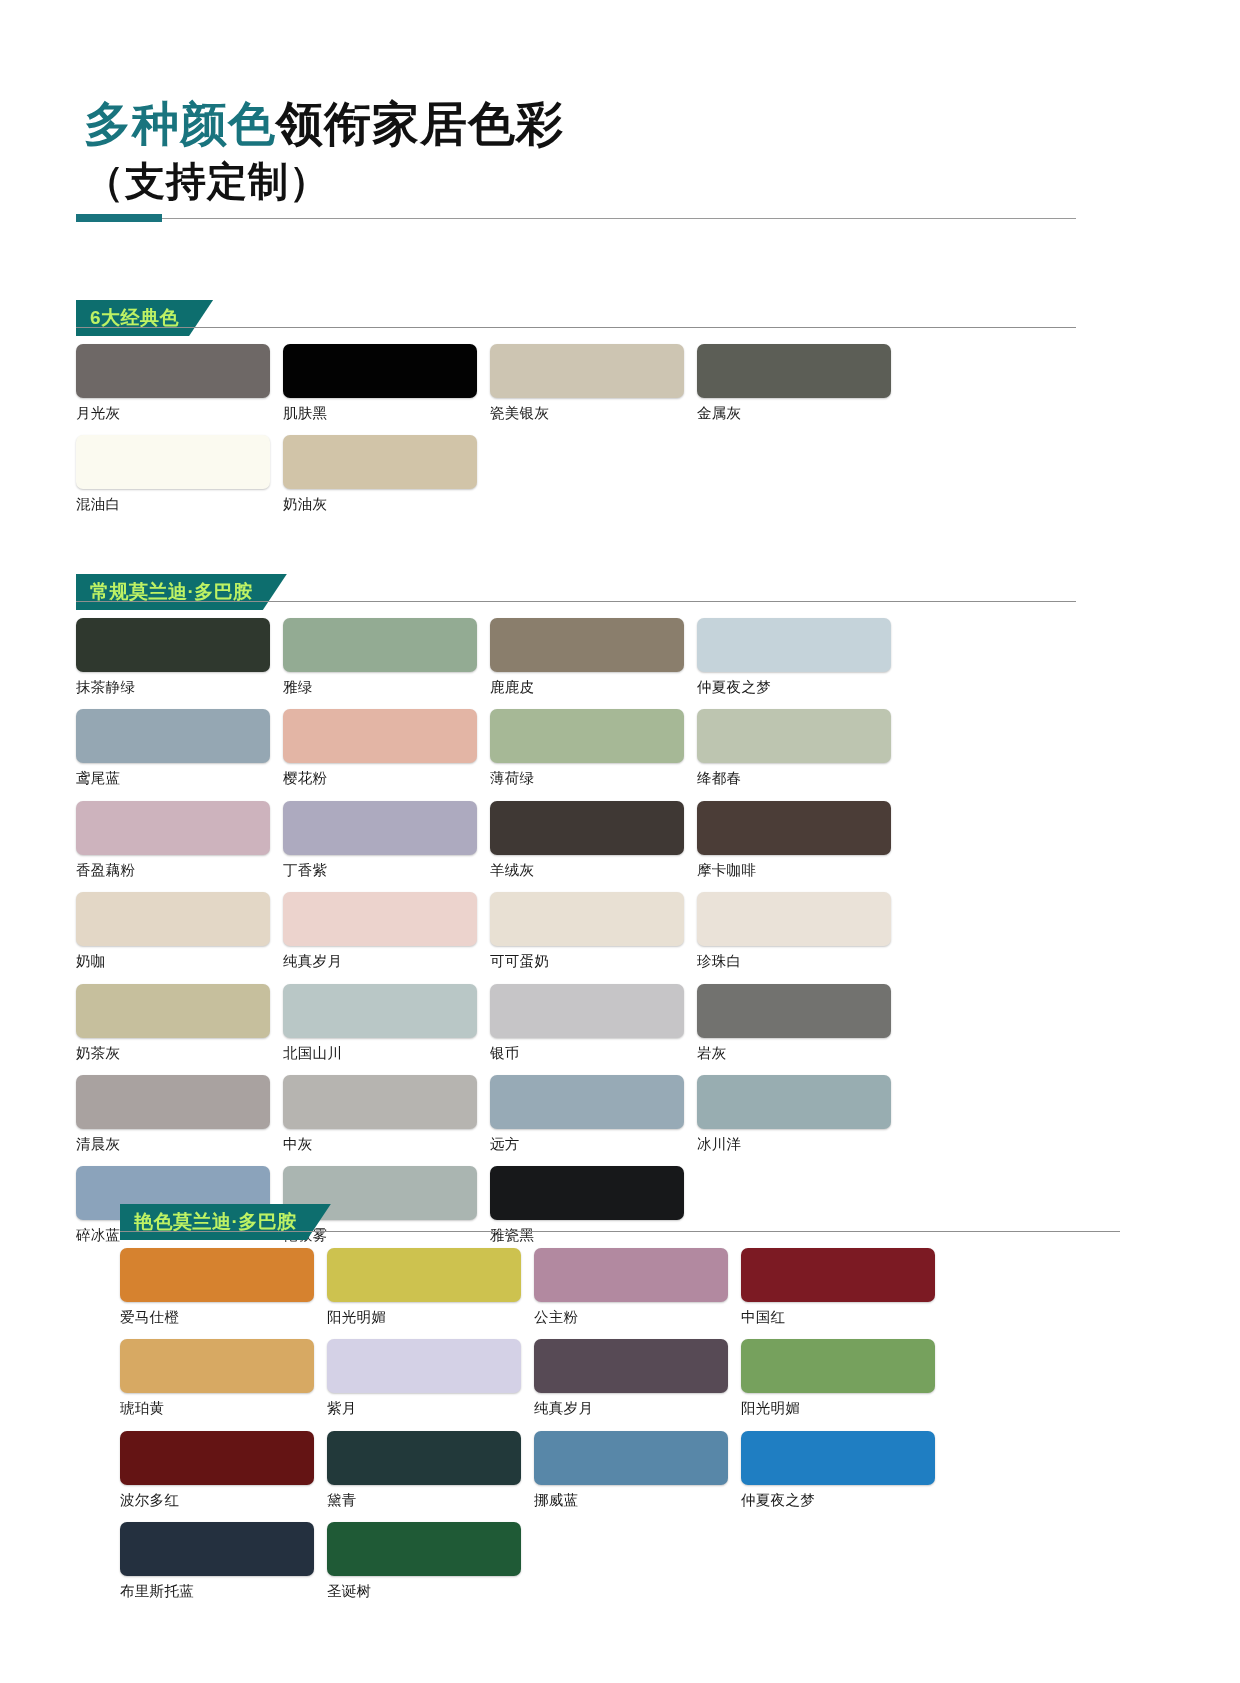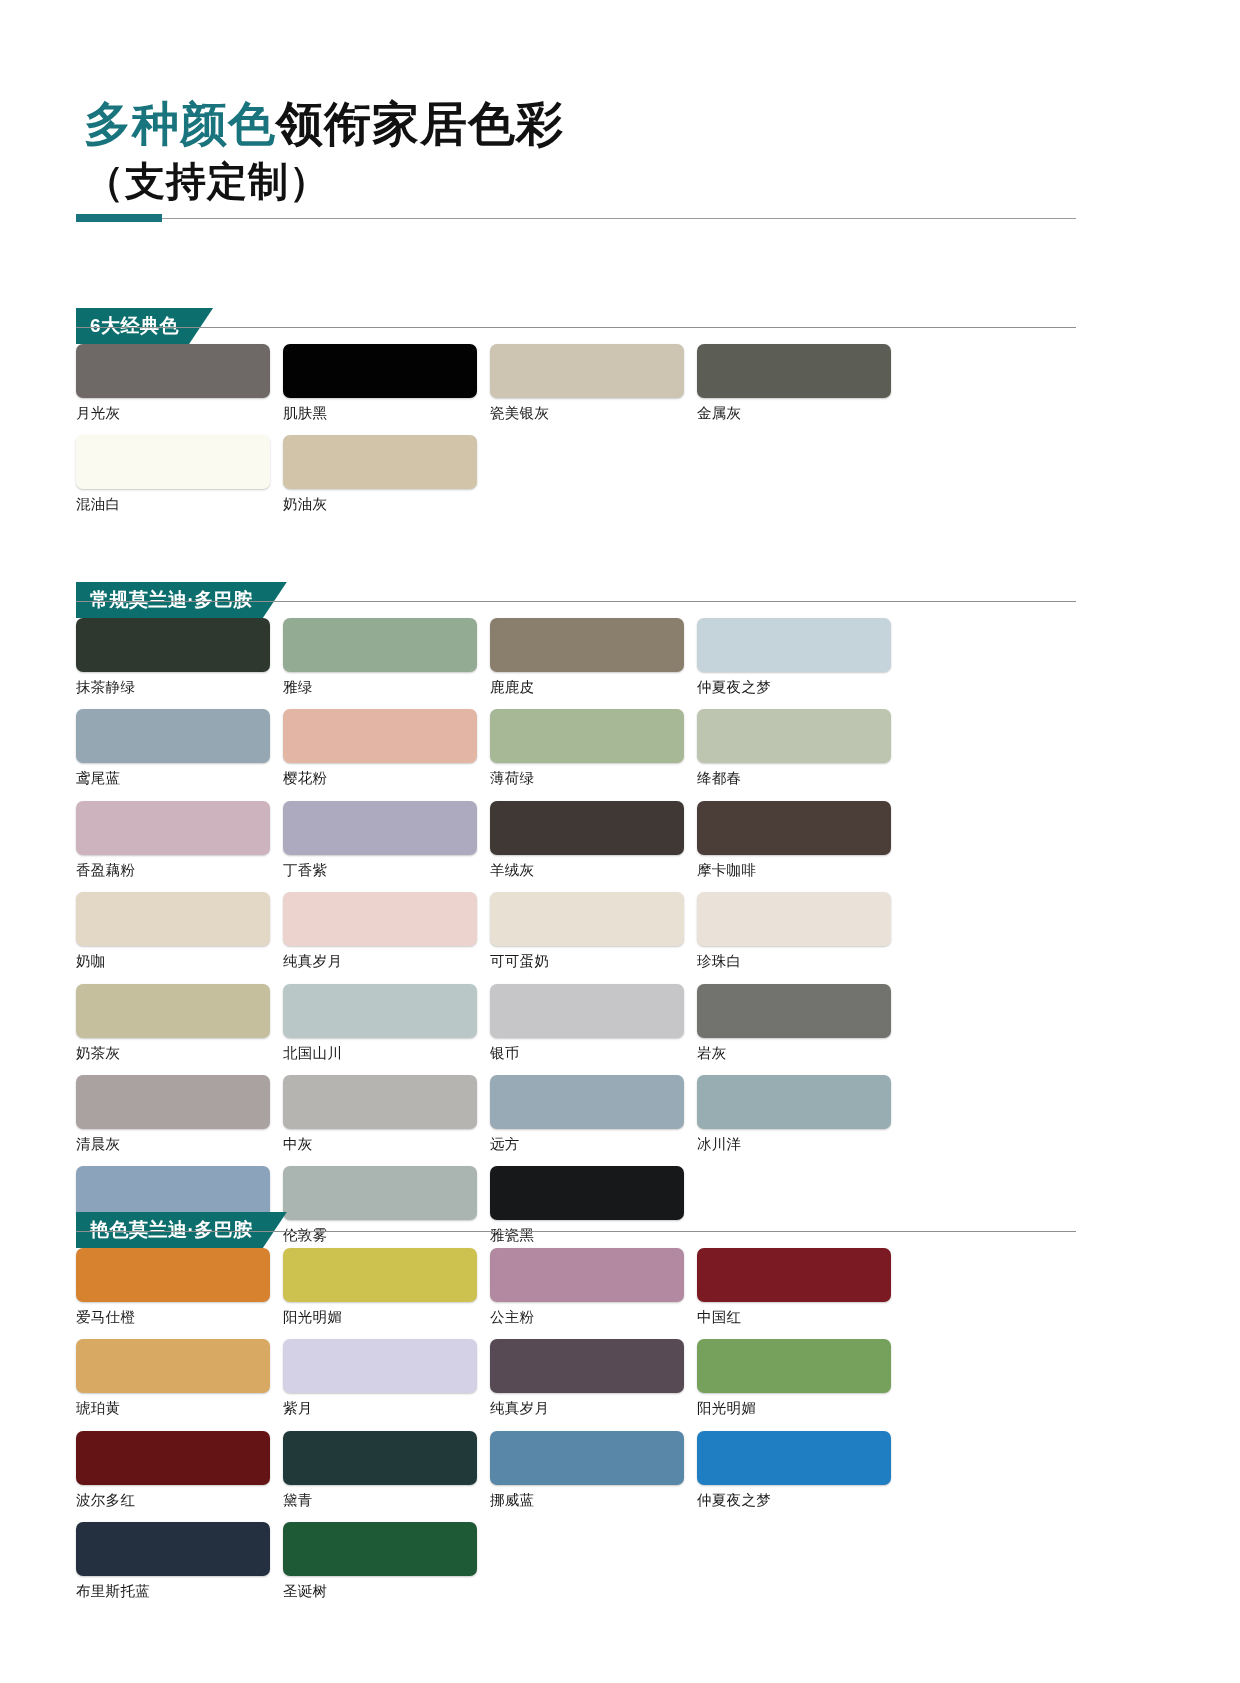--- a/index.html
+++ b/index.html
@@ -68,24 +68,24 @@
   
   .section { position: absolute; left: 76px; width: 1000px; }
   .sec-head {
     position: relative;
     height: 36px;
     margin-bottom: 0;
   }
   .sec-banner {
     position: absolute;
     left: 0;
-    top: 16px;
+    top: 8px;
     height: 36px;
     background: #0d6e6e;
-    color: #ffffff;
+    color: #bef264;
     font-size: 19px;
     font-weight: bold;
     letter-spacing: 0.5px;
     line-height: 36px;
     padding: 0 34px 0 14px;
     clip-path: polygon(0 0, 100% 0, calc(100% - 24px) 100%, 0 100%);
     white-space: nowrap;
   }
   .sec-rule {
     position: absolute;
@@ -120,21 +120,21 @@
     margin-top: 7px;
     font-size: 14.5px;
     color: #1a1a1a;
     line-height: 1.2;
     letter-spacing: 0.3px;
   }
 
   
   #section-classic { top: 292px; }
   #section-morandi { top: 566px; }
-  #section-vivid   { top: 1196px; }
+  #section-vivid   { top: 1196px; margin-left: 44px; }
 </style>
 </head>
 <body>
 
 <div class="page">
 
   <div class="title-wrap">
     <div class="title-main">
       <span class="title-accent">多种颜色</span><span class="title-rest">领衔家居色彩</span>
     </div>

